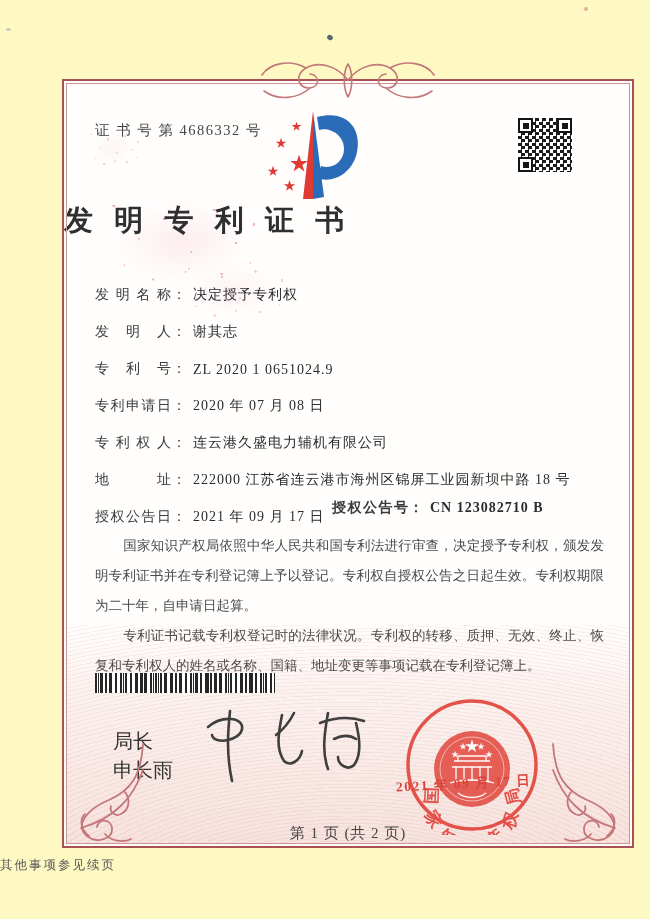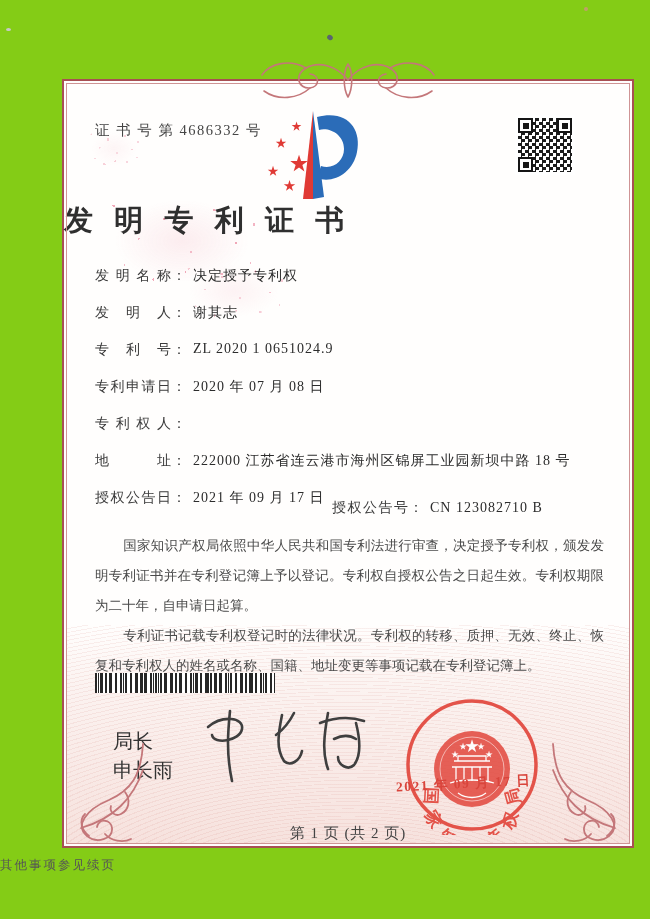--- a/index.html
+++ b/index.html
@@ -1,17 +1,17 @@
 <!DOCTYPE html>
 <html lang="zh"><head>
 <meta charset="utf-8">
 <style>
   html,body{margin:0;padding:0;background:#ffffff;}
   .sheet{
-    position:relative;width:650px;height:919px;background:#84cc16;overflow:hidden;
+    position:relative;width:650px;height:919px;background:#fef9c3;overflow:hidden;
     font-family:"Liberation Serif","DejaVu Serif",serif;color:#3b3b3b;
   }
   
   .frame{
     position:absolute;left:62px;top:79px;width:572px;height:769px;
     box-sizing:border-box;border:2px solid #a85053;background:#fffefd;
   }
   .frame::after{
     content:"";position:absolute;inset:2px;border:1px solid #cf9495;pointer-events:none;
   }
@@ -38,28 +38,28 @@
   }
   .finder{position:absolute;width:15px;height:15px;border:2.5px solid #151515;background:#fff;box-sizing:border-box;}
   .finder::after{content:"";position:absolute;inset:2.5px;background:#151515;}
   .f-tl{left:0;top:0}.f-tr{right:0;top:0}.f-bl{left:0;bottom:0}
   .title{
     position:absolute;left:0;right:0;top:120px;text-align:left;
     font-size:29px;font-weight:600;letter-spacing:7px;color:#2f2f2f;
   }
   
   .fields{position:absolute;left:31px;right:26px;top:186px;font-size:14px;}
-  .field-row{position:relative;height:37px;display:flex;align-items:flex-start;white-space:nowrap;}
+  .field-row{position:relative;height:37px;display:flex;align-items:flex-end;white-space:nowrap;}
   .flabel{
     display:inline-block;width:76px;text-align:justify;text-align-last:justify;
     color:#3b3b3b;
   }
   .fcolon{margin:0 7px 0 1px;}
   .fval{letter-spacing:1px;color:#2c2c2c;}
-  .pair2{position:absolute;left:237px;top:0;height:37px;display:flex;align-items:center;}
+  .pair2{position:absolute;left:237px;top:0;height:37px;display:flex;align-items:center;font-weight:bold;}
   
   .paras{position:absolute;left:31px;right:28px;top:450px;font-size:13.5px;line-height:30px;
     text-align:justify;color:#4a4a4a;}
   .paras p{margin:0;text-indent:2.1em;}
   
   .barcode{
     position:absolute;left:31px;top:592px;width:180px;height:20px;background:#fff;
     background-image:
       repeating-linear-gradient(90deg,#262626 0 2px,transparent 2px 5px),
       repeating-linear-gradient(90deg,#262626 0 1px,transparent 1px 7px),
@@ -188,20 +188,21 @@
           <span class="fval">ZL 2020 1 0651024.9</span>
       </div>
       <div class="field-row">
         <span class="flabel">专利申请日</span>
           <span class="fcolon">：</span>
           <span class="fval">2020 年 07 月 08 日</span>
       </div>
       <div class="field-row">
         <span class="flabel">专利权人</span>
           <span class="fcolon">：</span>
+          <span class="fval">连云港久盛电力辅机有限公司</span>
       </div>
       <div class="field-row">
         <span class="flabel">地址</span>
           <span class="fcolon">：</span>
           <span class="fval">222000 江苏省连云港市海州区锦屏工业园新坝中路 18 号</span>
       </div>
       <div class="field-row">
         <span class="flabel">授权公告日</span>
           <span class="fcolon">：</span>
           <span class="fval">2021 年 09 月 17 日</span>

